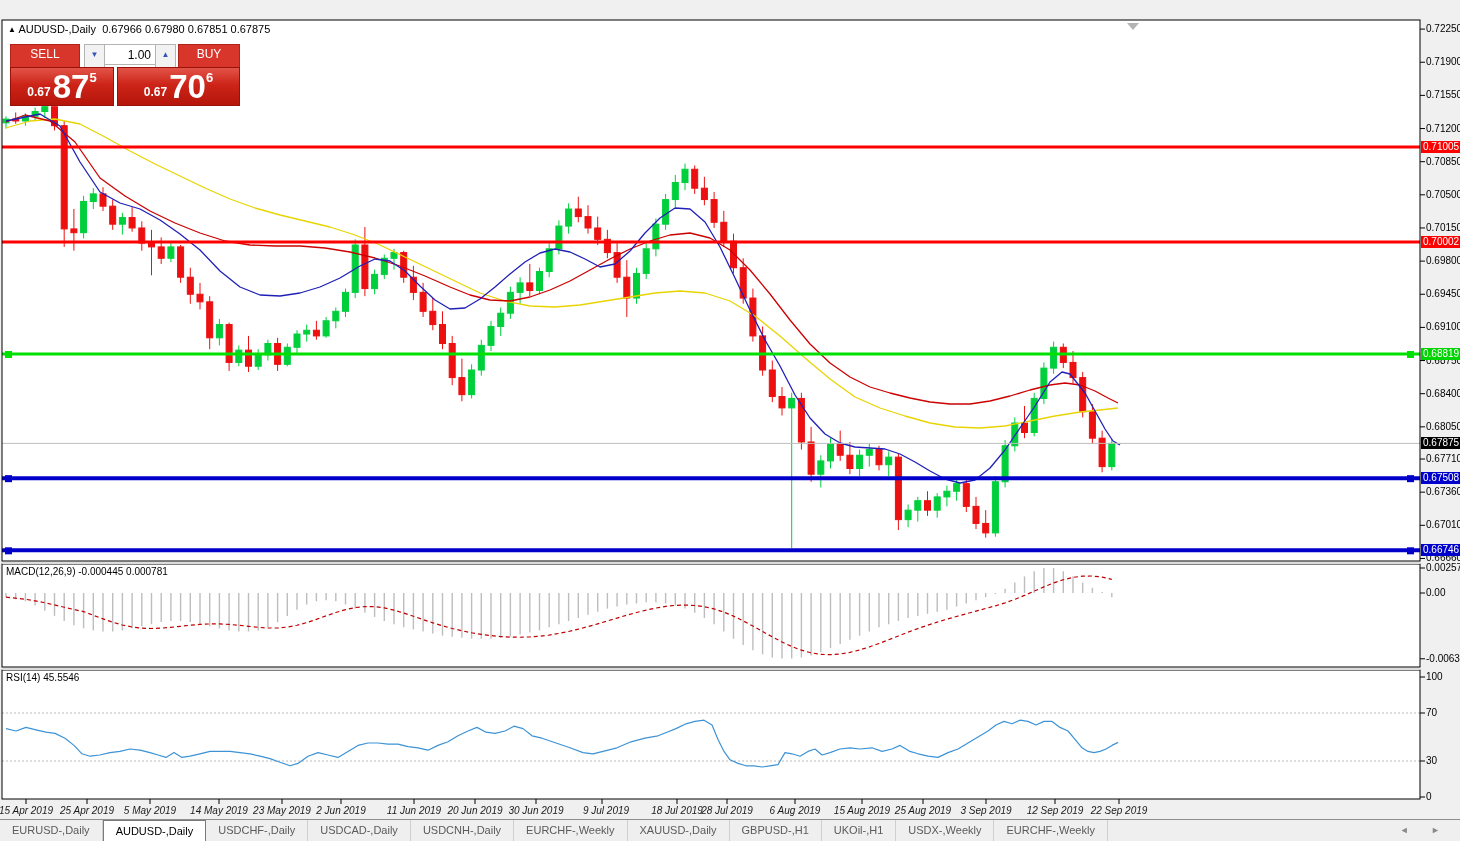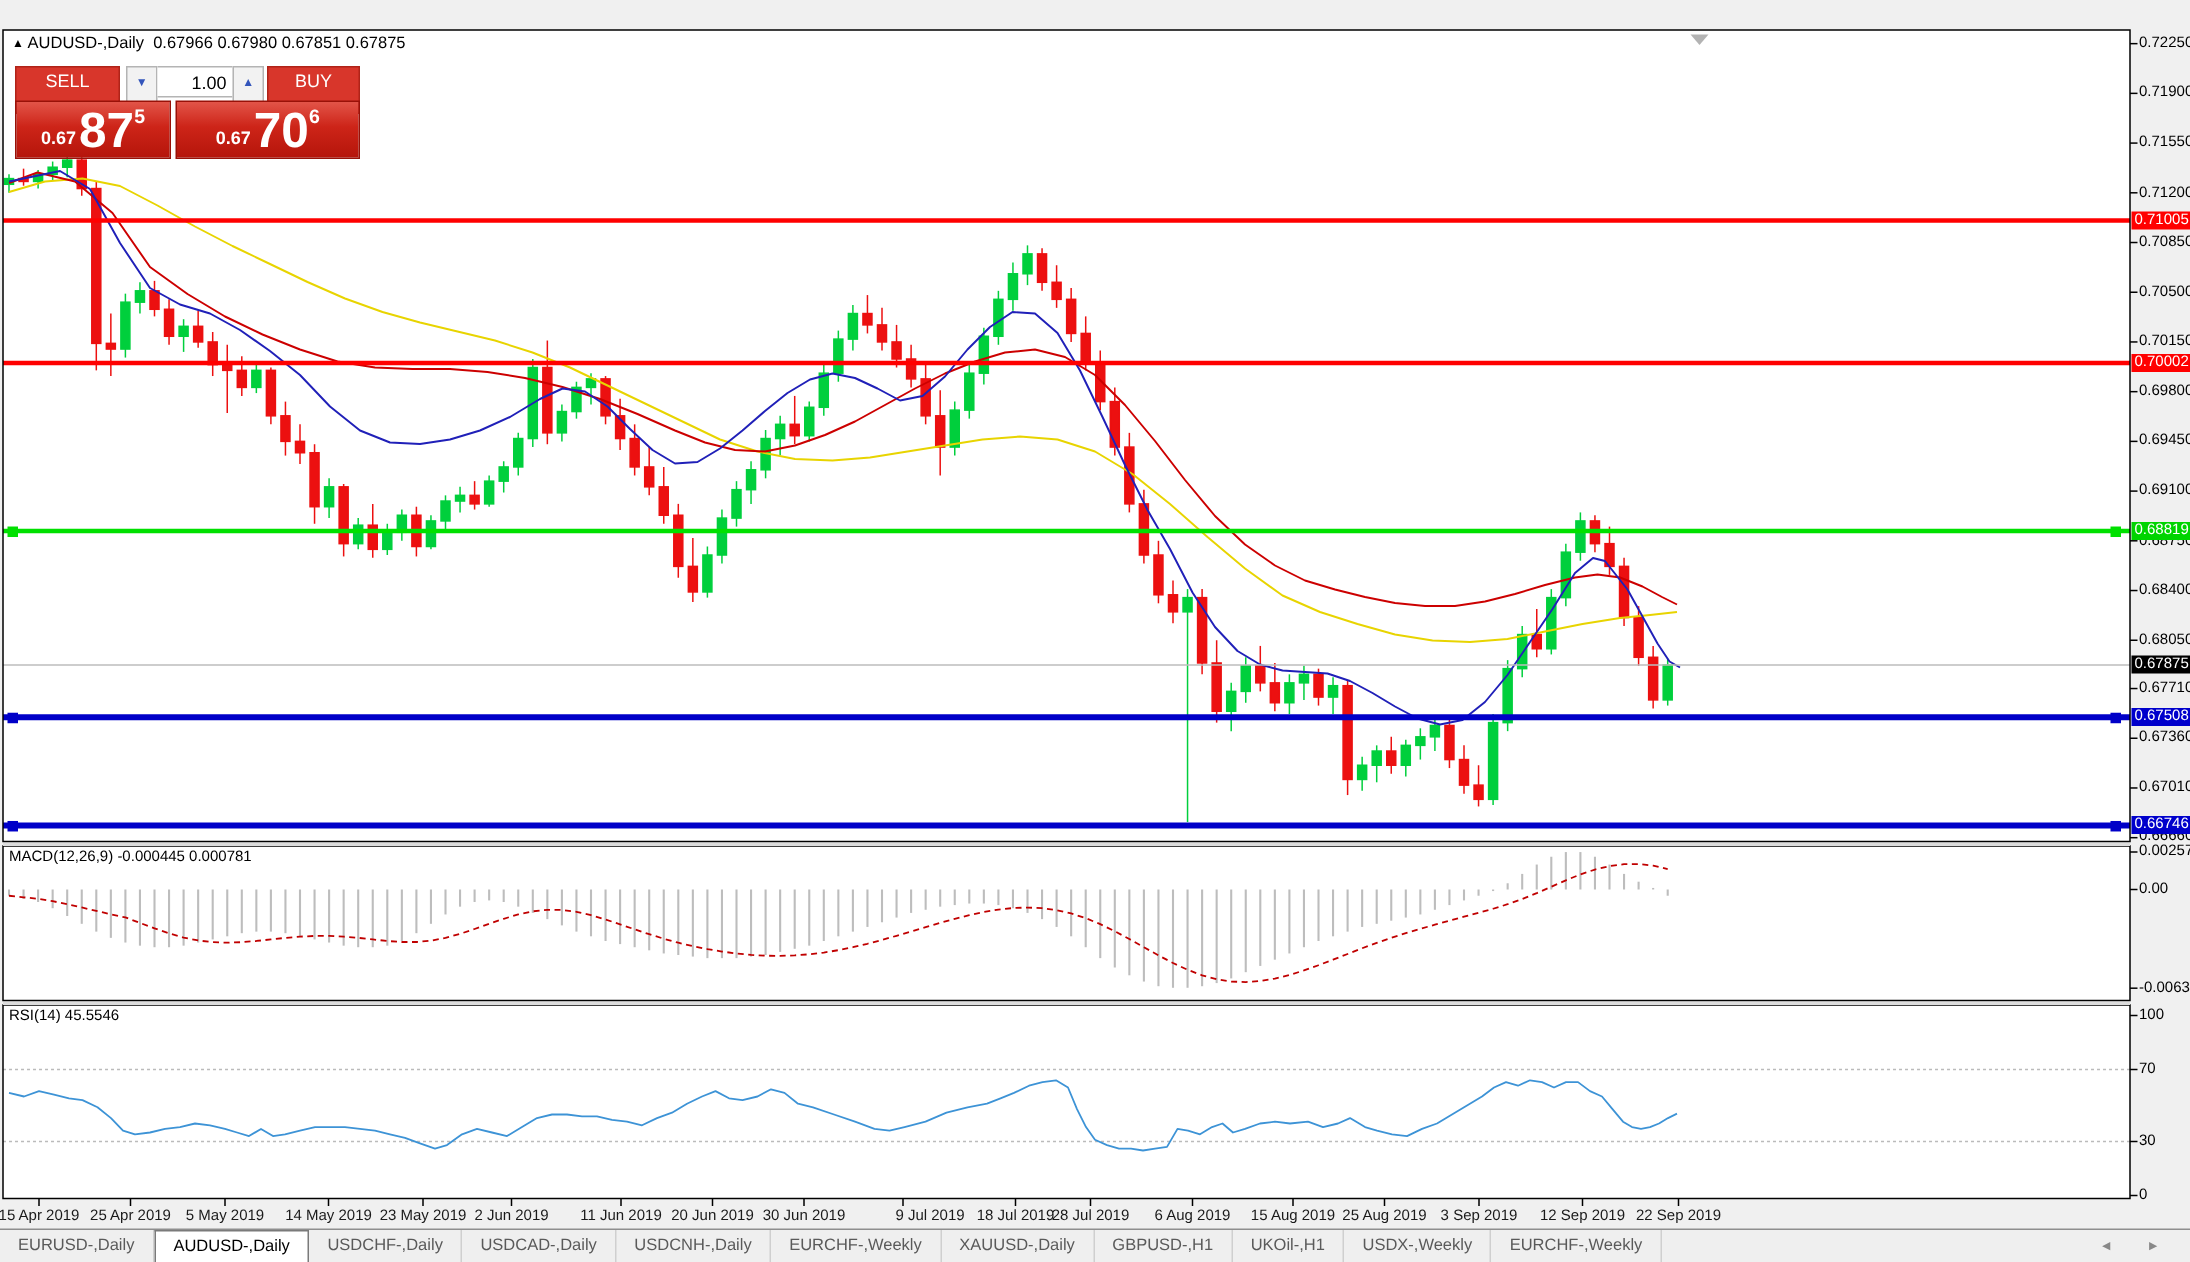--- a/index.html
+++ b/index.html
@@ -27,21 +27,21 @@
   #vol-up{left:145px;}
   .price-box{position:absolute;top:23px;height:39px;background:linear-gradient(180deg,#e25448 0%,#cd2418 45%,#b5150b 100%);border:1px solid #991108;box-sizing:border-box;color:#fff;display:flex;align-items:flex-end;justify-content:center;padding-bottom:3px;}
   #sell-price{left:0;width:104px;}
   #buy-price{left:107px;width:123px;}
   .p-small{font-size:12px;font-weight:bold;margin:0 2px 3px 0;}
   .p-big{font-size:33px;font-weight:bold;line-height:30px;}
   .p-sup{font-size:13px;font-weight:bold;align-self:flex-start;margin-top:2px;}
   
   .ax{font-size:10px;color:#000;}
   .badge{font-size:10px;color:#fff;padding:0 2px;line-height:12px;}
-  .date-lbl{font-size:10px;color:#1a1a1a;transform:translateX(-50%);}
+  .date-lbl{font-size:10px;color:#1a1a1a;transform:translateX(-50%);font-style:italic;}
   #macd-label,#rsi-label{font-size:10px;color:#000;}
   
   .psep{position:absolute;left:2px;width:1418px;height:2px;background:#dcdcdc;}
   
   #shift-tri{position:absolute;left:1127px;top:23px;width:0;height:0;border-left:6px solid transparent;border-right:6px solid transparent;border-top:7px solid #b3b3b3;}
   
   #tabbar{position:absolute;left:0;top:819px;width:1460px;height:22px;background:#efefef;border-top:1px solid #8e8e8e;display:flex;align-items:stretch;font-size:11px;color:#5a5a5a;}
   .tab{padding:0 12px;line-height:21px;border-right:1px solid #cfcfcf;cursor:default;}
   .tab.active{background:#ffffff;color:#000;border:1px solid #7a7a7a;border-bottom:none;line-height:20px;}
   #tab-arrows{margin-left:auto;padding-right:10px;line-height:21px;color:#888;font-size:9px;letter-spacing:10px;}
@@ -542,21 +542,21 @@
   <div id="date-axis">
       <div class="ov date-lbl" style="left: 26px; top: 805px;">15 Apr 2019</div>
       <div class="ov date-lbl" style="left: 87px; top: 805px;">25 Apr 2019</div>
       <div class="ov date-lbl" style="left: 150px; top: 805px;">5 May 2019</div>
       <div class="ov date-lbl" style="left: 219px; top: 805px;">14 May 2019</div>
       <div class="ov date-lbl" style="left: 282px; top: 805px;">23 May 2019</div>
       <div class="ov date-lbl" style="left: 341px; top: 805px;">2 Jun 2019</div>
       <div class="ov date-lbl" style="left: 414px; top: 805px;">11 Jun 2019</div>
       <div class="ov date-lbl" style="left: 475px; top: 805px;">20 Jun 2019</div>
       <div class="ov date-lbl" style="left: 536px; top: 805px;">30 Jun 2019</div>
-      <div class="ov date-lbl" style="left: 620px; top: 805px;">9 Jul 2019</div>
+      <div class="ov date-lbl" style="left: 606px; top: 805px;">9 Jul 2019</div>
       <div class="ov date-lbl" style="left: 677px; top: 805px;">18 Jul 2019</div>
       <div class="ov date-lbl" style="left: 727px; top: 805px;">28 Jul 2019</div>
       <div class="ov date-lbl" style="left: 795px; top: 805px;">6 Aug 2019</div>
       <div class="ov date-lbl" style="left: 862px; top: 805px;">15 Aug 2019</div>
       <div class="ov date-lbl" style="left: 923px; top: 805px;">25 Aug 2019</div>
       <div class="ov date-lbl" style="left: 986px; top: 805px;">3 Sep 2019</div>
       <div class="ov date-lbl" style="left: 1055px; top: 805px;">12 Sep 2019</div>
       <div class="ov date-lbl" style="left: 1119px; top: 805px;">22 Sep 2019</div>
     </div>
 

